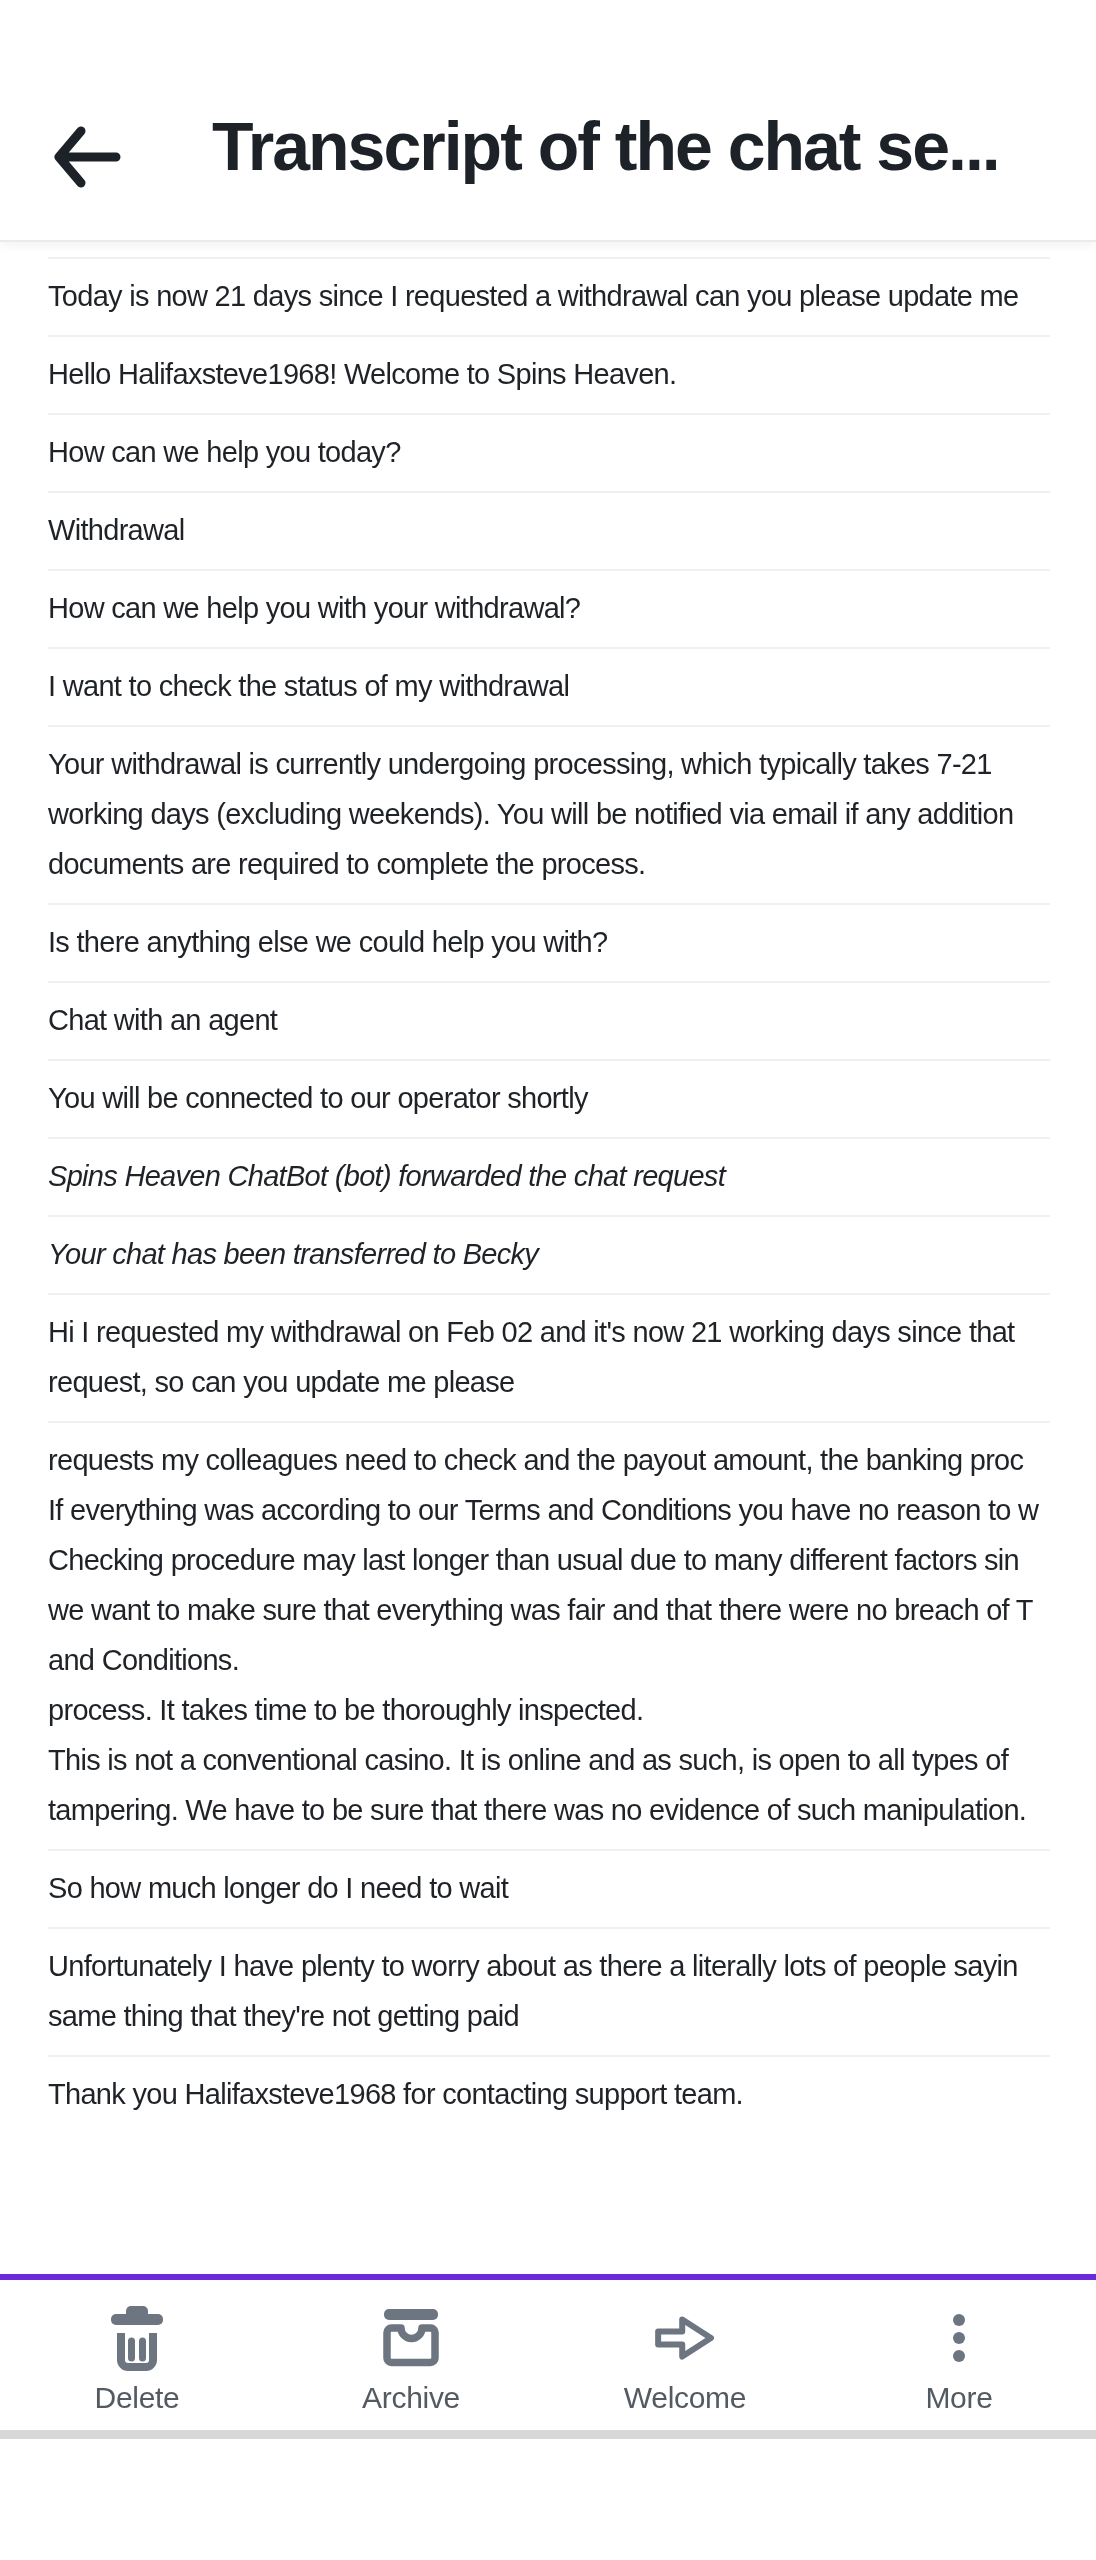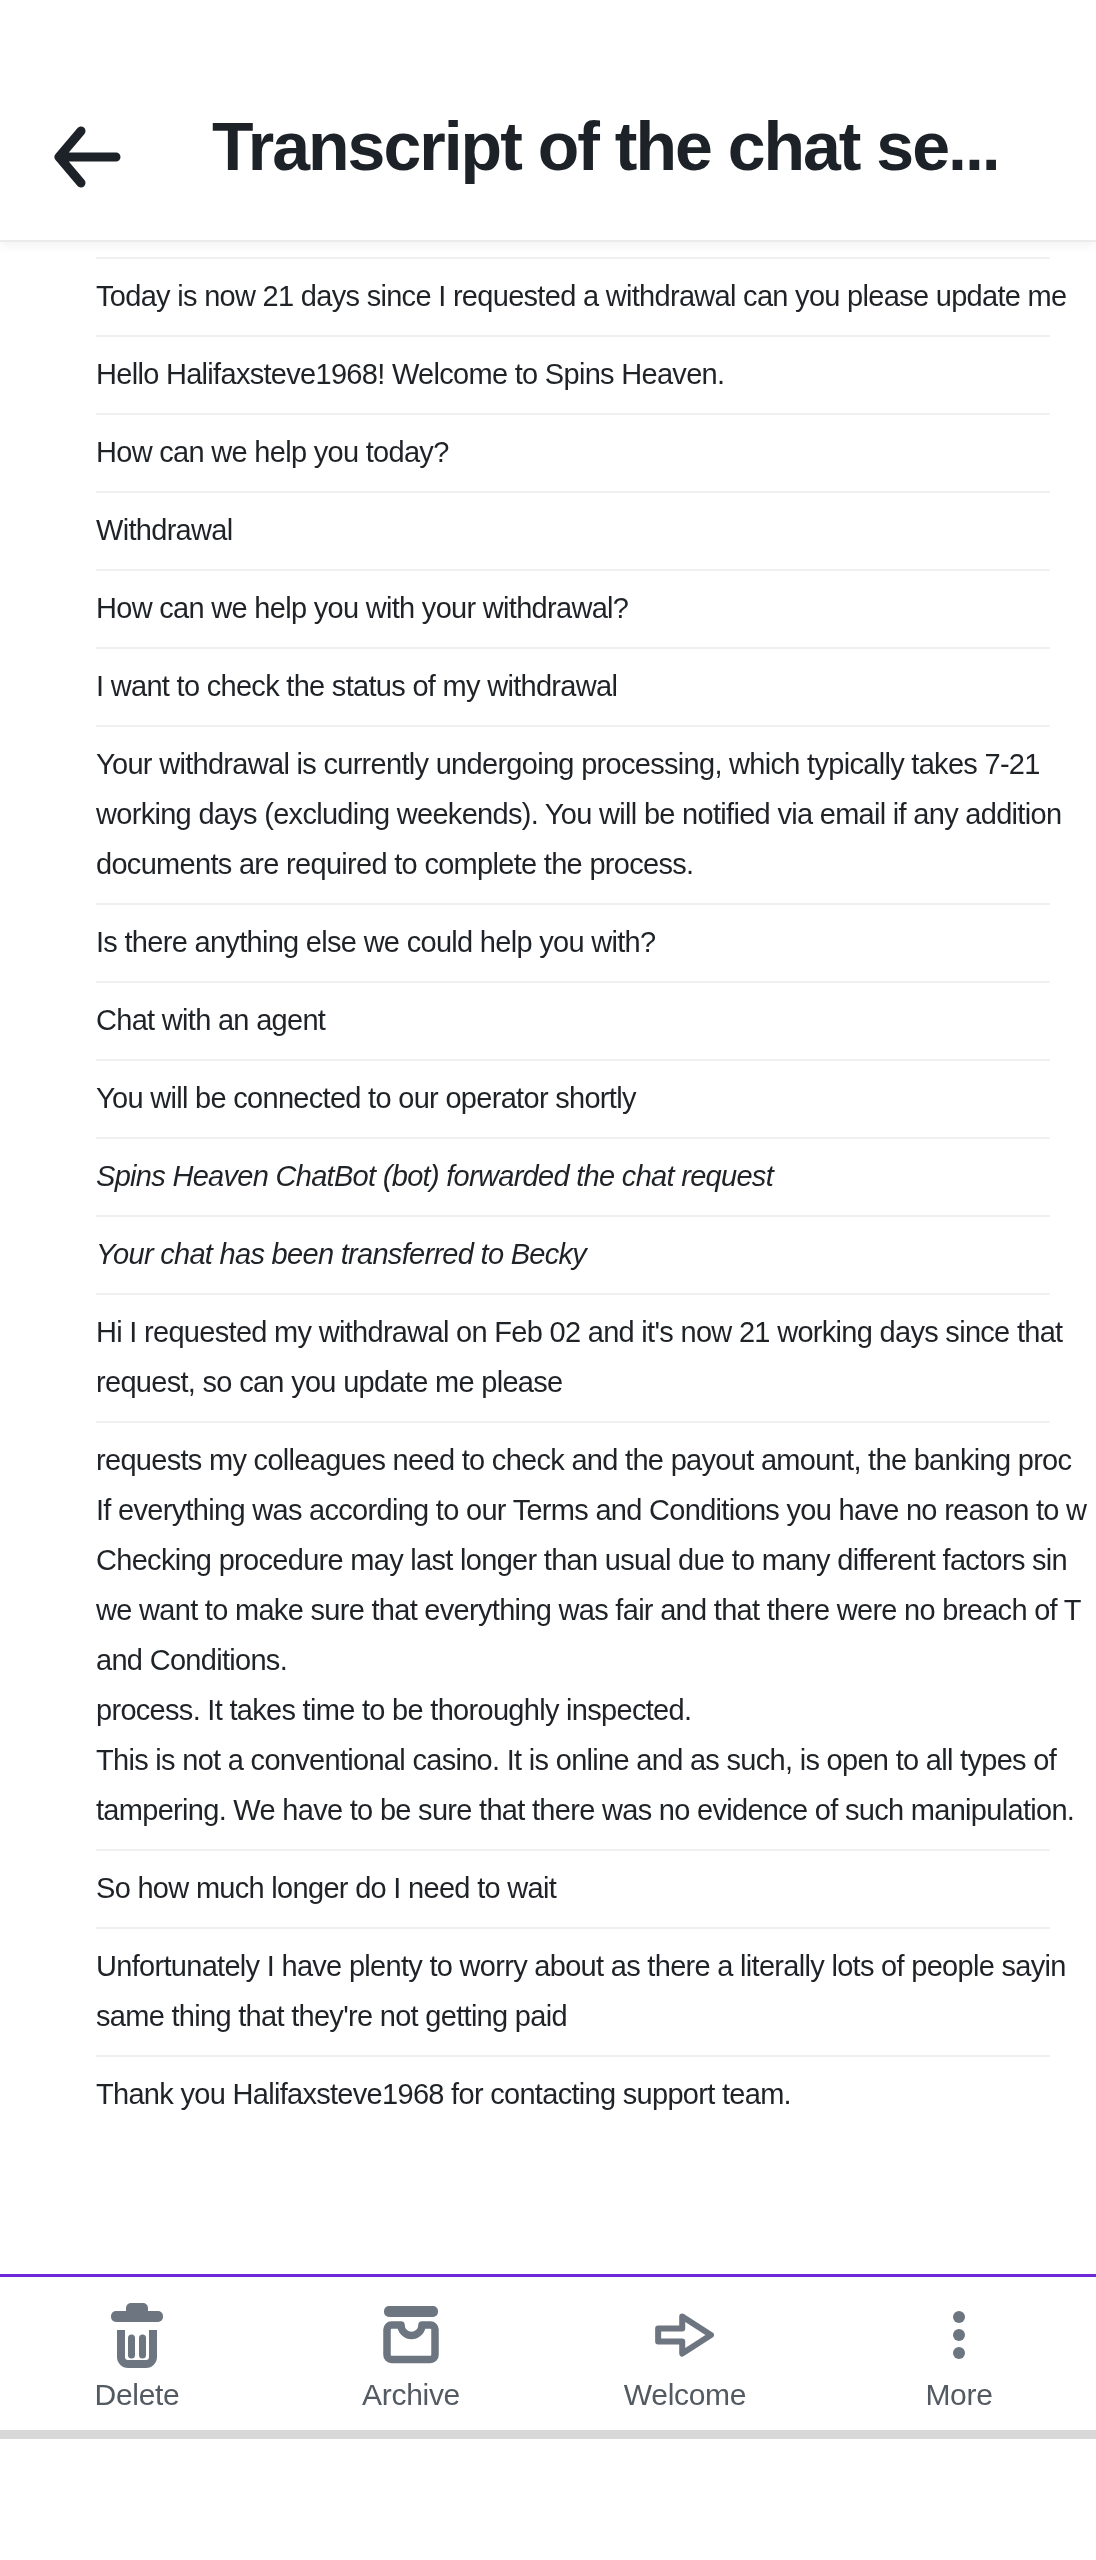--- a/index.html
+++ b/index.html
@@ -24,34 +24,34 @@
   .title{
     position:absolute;left:212px;top:100px;
     font-size:68px;font-weight:700;letter-spacing:-2px;line-height:92px;
     color:#1d2228;white-space:nowrap;
   }
   
   .list{
     position:absolute;top:242px;left:0;right:0;bottom:0;
     padding-top:15px;overflow:hidden;background:#fff;
   }
-  .row{position:relative;padding:14px 0 14px 48px;margin-left:48px;}
+  .row{position:relative;padding:14px 0 14px 48px;}
   .row::before{
     content:"";position:absolute;top:0;left:48px;right:46px;height:2px;
     background:#f0f0f0;
   }
   .line{
     font-size:29px;line-height:50px;letter-spacing:-0.7px;color:#1f2327;
     white-space:nowrap;overflow:hidden;
   }
   .row.italic .line{font-style:italic;}
   
   .toolbar{
     position:absolute;top:2274px;left:0;right:0;height:156px;background:#fff;
-    border-top:3px solid #6d28d9;display:flex;z-index:20;
+    border-top:6px solid #6d28d9;display:flex;z-index:20;
   }
   .tb-btn{
     flex:1;display:flex;flex-direction:column;align-items:center;
     background:none;border:none;padding:0;cursor:pointer;
     font-family:"Liberation Sans", sans-serif;
   }
   .tb-icon{
     height:68px;margin-top:24px;display:flex;align-items:center;justify-content:center;
     color:#6c7580;
   }

